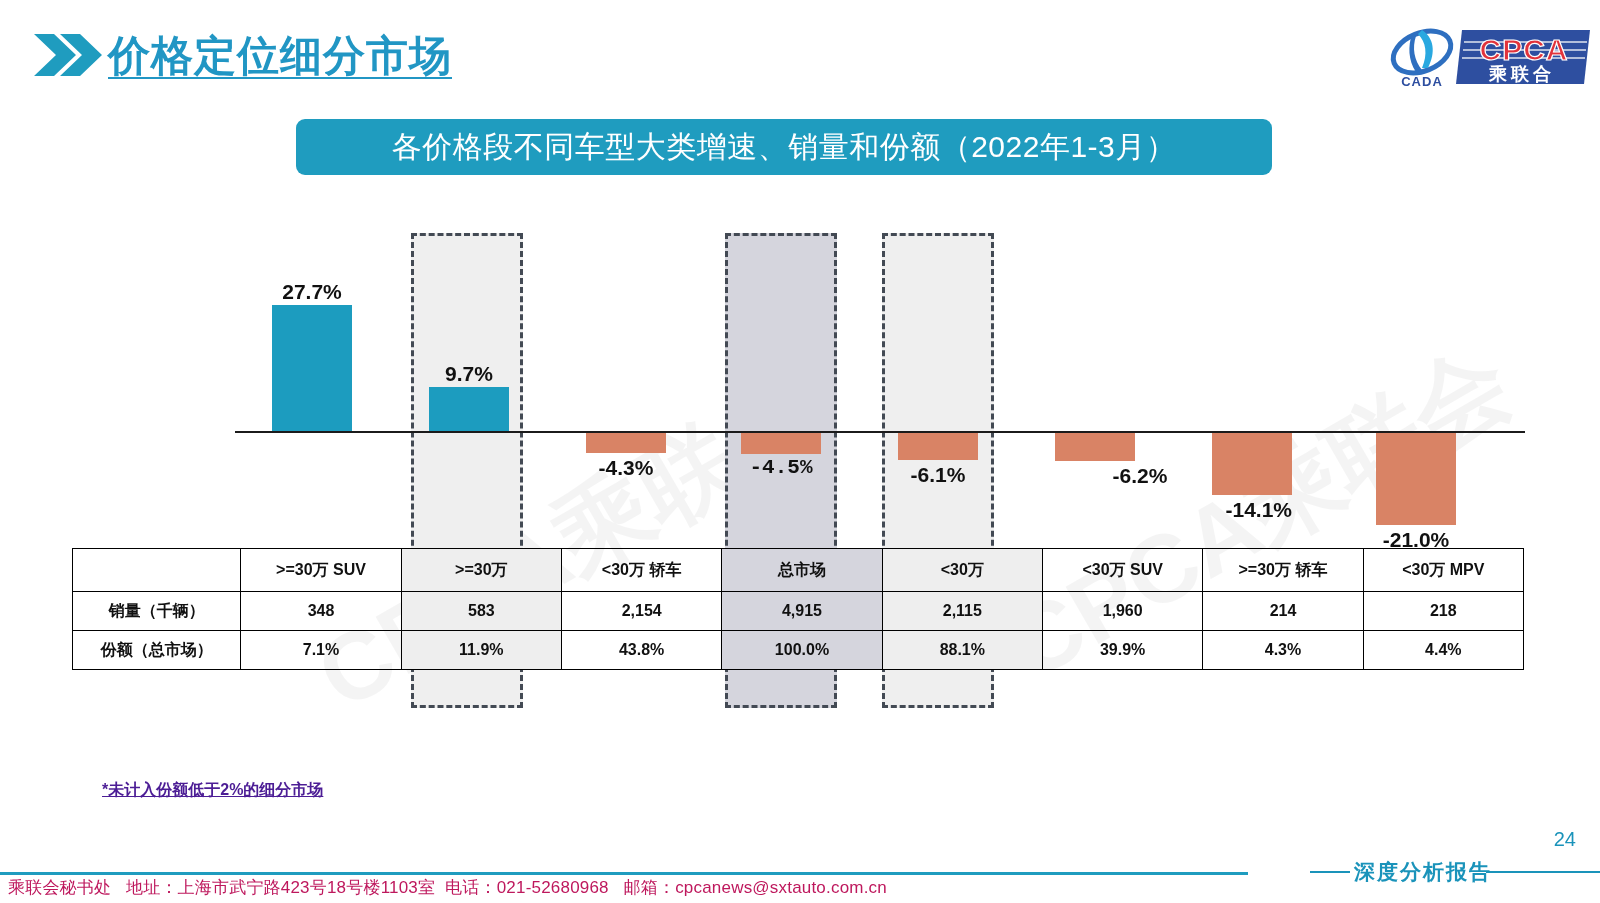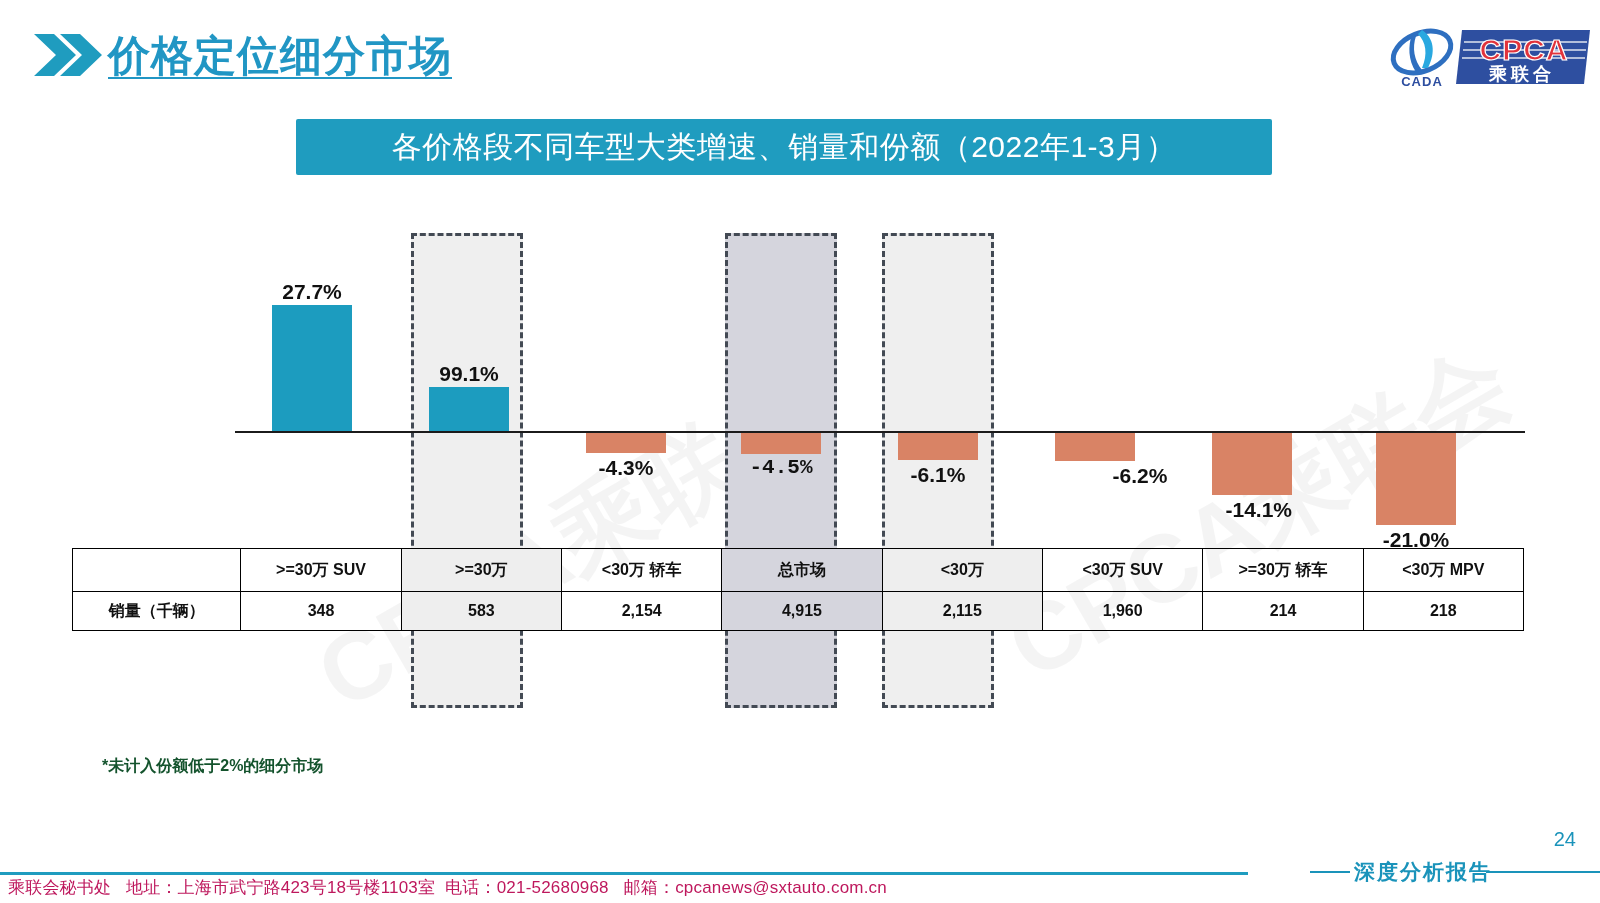--- a/index.html
+++ b/index.html
@@ -46,21 +46,21 @@
     right: 10px; top: 22px;
     width: 212px; height: 72px;
   }
 
   
   #banner {
     position: absolute;
     left: 296px; top: 119px;
     width: 976px; height: 56px;
     background: #1f9cbf;
-    border-radius: 2px;
+    border-radius: 9px;
     display: flex;
     align-items: center;
     justify-content: center;
   }
   #banner-text {
     color: #ffffff;
     font-size: 30px;
     font-weight: 500;
     letter-spacing: 0.5px;
     white-space: nowrap;
@@ -148,25 +148,26 @@
     font-size: 16px;
     margin-left: 6px;
   }
   td.shade-light { background: #eeeeee !important; }
   td.shade-dark  { background: #d5d5dd !important; }
   td.blank-head  { border: 1.6px solid #000; }
 
   
   #footnotes {
     position: absolute;
-    left: 102px; top: 754px;
-    color: #14532d;
+    left: 102px; top: 778px;
+    color: #4c1d95;
     font-size: 16px;
     font-weight: 700;
     line-height: 23px;
+    text-decoration: underline;
   }
 
   
   #footer-rule {
     position: absolute;
     left: 0; top: 872px;
     width: 1248px; height: 3px;
     background: #1f9cbf;
   }
   #footer-text {
@@ -251,21 +252,21 @@
   <div class="hl-box" style="left:411px; top:33px; width:112px; height:475px; background:#efefef;"></div>
   <div class="hl-box" style="left:725px; top:33px; width:112px; height:475px; background:#d5d5dd;"></div>
   <div class="hl-box" style="left:882px; top:33px; width:112px; height:475px; background:#efefef;"></div>
 
   <div id="zero-line"></div>
 
   <div class="bar pos" style="left:272px; top:105px; width:80px; height:126px;"></div>
   <div class="bar-label" style="left:272px; top:80px; width:80px;">27.7%</div>
 
   <div class="bar pos" style="left:429px; top:187px; width:80px; height:44px;"></div>
-  <div class="bar-label" style="left:429px; top:162px; width:80px;">99.1%</div>
+  <div class="bar-label" style="left:429px; top:162px; width:80px;">9.7%</div>
 
   <div class="bar neg" style="left:586px; top:233px; width:80px; height:20px;"></div>
   <div class="bar-label" style="left:586px; top:256px; width:80px;">-4.3%</div>
 
   <div class="bar neg" style="left:741px; top:233px; width:80px; height:21px;"></div>
   <div class="bar-label" style="left:741px; top:256px; width:80px;font-family:Liberation Mono, monospace;">-4.5%</div>
 
   <div class="bar neg" style="left:898px; top:233px; width:80px; height:27px;"></div>
   <div class="bar-label" style="left:898px; top:263px; width:80px;">-6.1%</div>
 
@@ -310,20 +311,31 @@
       <td class="rowhead">销量（千辆）</td>
       <td>348</td>
       <td class="shade-light">583</td>
       <td>2,154</td>
       <td class="shade-dark">4,915</td>
       <td class="shade-light">2,115</td>
       <td>1,960</td>
       <td>214</td>
       <td>218</td>
     </tr>
+    <tr>
+      <td class="rowhead">份额（总市场）</td>
+      <td>7.1%</td>
+      <td class="shade-light">11.9%</td>
+      <td>43.8%</td>
+      <td class="shade-dark">100.0%</td>
+      <td class="shade-light">88.1%</td>
+      <td>39.9%</td>
+      <td>4.3%</td>
+      <td>4.4%</td>
+    </tr>
   </tbody>
 </table>
 
 <div id="footnotes">
   <div>*未计入份额低于2%的细分市场</div>
 </div>
 
 <div id="footer-rule"></div>
 <div id="footer-text">
   <span>乘联会秘书处</span>&nbsp;&nbsp;

